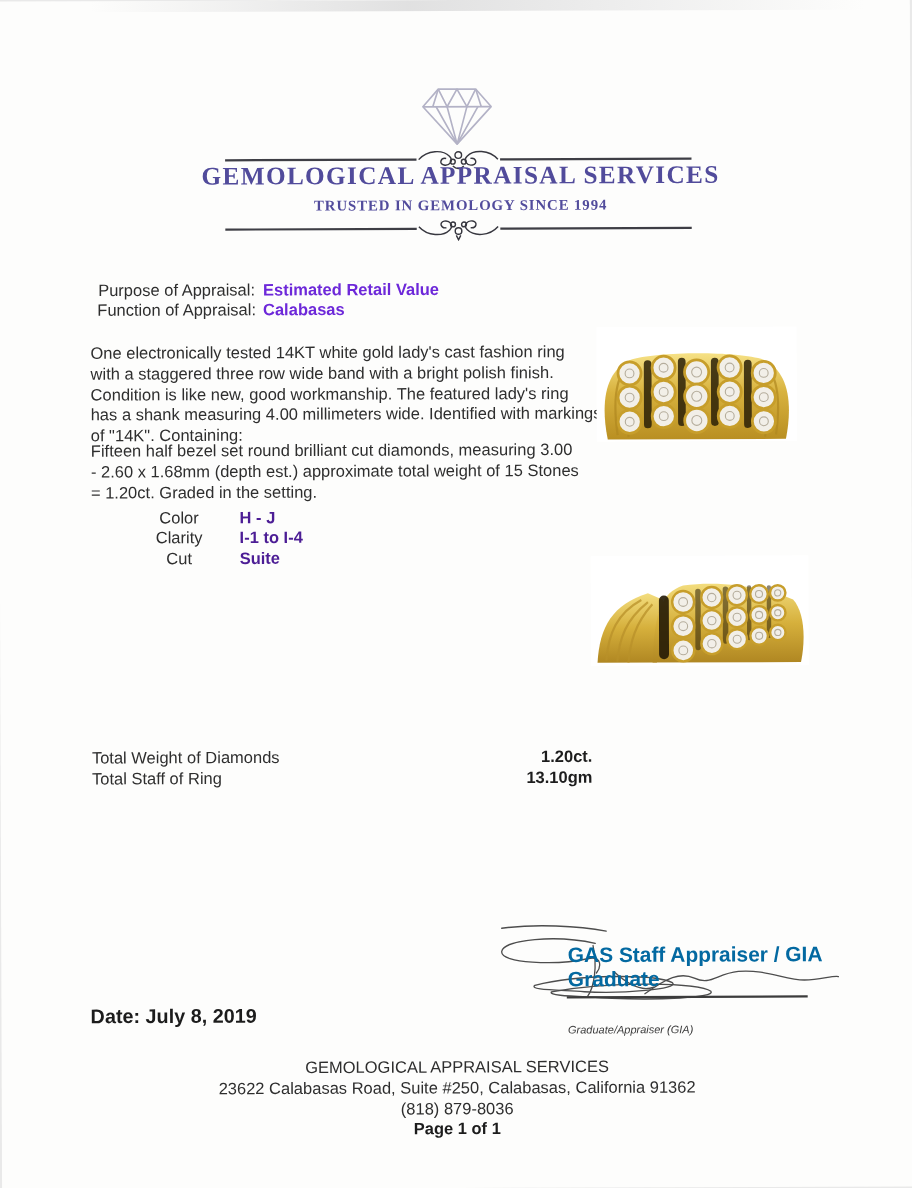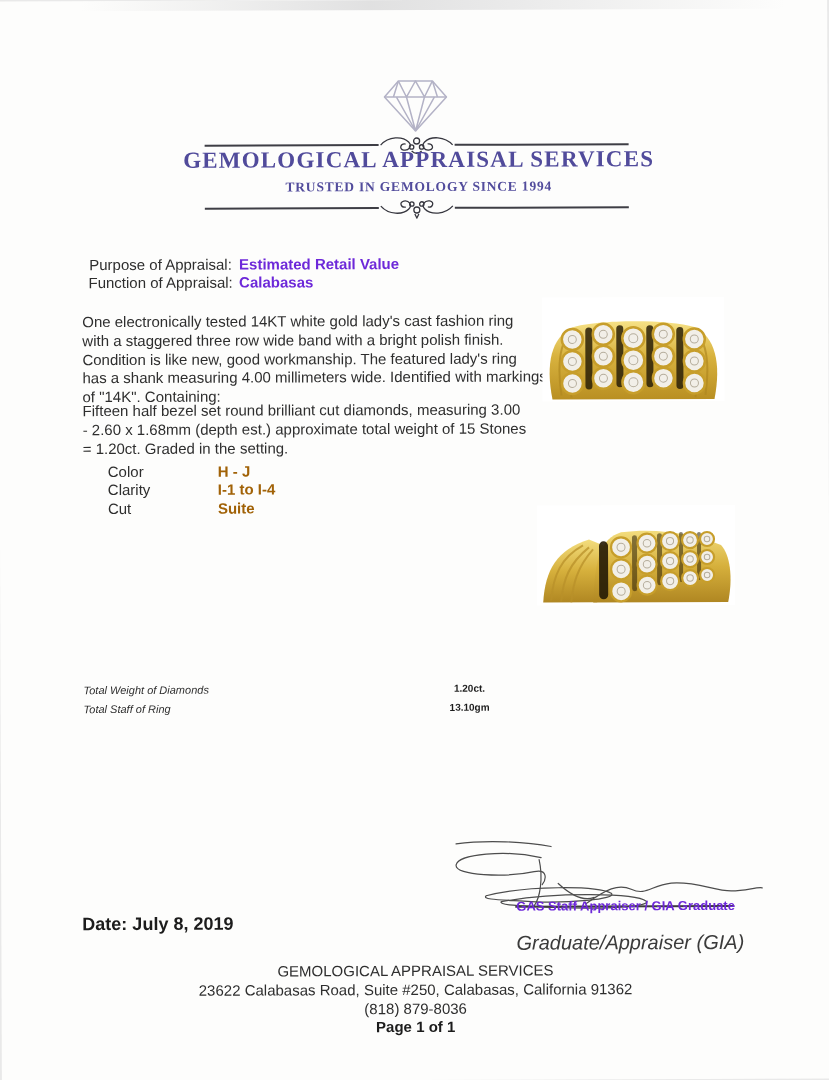--- a/index.html
+++ b/index.html
@@ -41,31 +41,31 @@
   .rule-bottom{top:196px;}
   
   .fieldrow{display:flex;line-height:18px;font-size:15px;}
   .fieldrow .lab{width:157px;text-align:center;}
   .fieldrow .val{font-weight:bold;color:#6d28d9;}
   .fields{left:83px;top:255px;}
   .para{font-size:15px;line-height:18.8px;}
   .para1{left:83px;top:312px;width:480px;}
   .para2{left:83px;top:401px;width:480px;}
   .grading{left:108px;top:462px;font-size:15px;line-height:18.4px;}
-  .grading .row{display:flex;}
+  .grading .row{display:flex;text-align:center;}
   .grading .lab{width:110px;}
-  .grading .val{font-weight:bold;color:#a16207;}
-  .totals-labels{left:83px;top:680px;font-size:11px;line-height:18.5px;font-style:italic;}
-  .totals-values{left:400px;top:680px;width:138px;text-align:center;
-                 font-size:10px;line-height:18.5px;font-weight:bold;color:#1d1d1d;}
+  .grading .val{font-weight:bold;color:#4c1d95;}
+  .totals-labels{left:83px;top:680px;font-size:15px;line-height:18.5px;}
+  .totals-values{left:400px;top:680px;width:138px;text-align:right;
+                 font-size:15px;line-height:18.5px;font-weight:bold;color:#1d1d1d;}
   
   .sig-underline{left:514px;top:906px;width:219px;height:2px;background:#3c3c3c;}
   .date-line{left:81px;top:913px;font-size:18px;font-weight:bold;color:#1c1c1c;}
-  .appraiser1{left:515px;top:899px;font-size:13px;font-weight:bold;color:#6d28d9;}
-  .appraiser2{left:515px;top:932px;font-size:20px;font-style:italic;color:#3b3b3b;}
+  .appraiser1{left:515px;top:859px;font-size:19px;font-weight:bold;color:#0369a1;}
+  .appraiser2{left:515px;top:932px;font-size:10px;font-style:italic;color:#3b3b3b;}
   
   .footer{left:7px;top:962px;width:814px;text-align:center;font-size:15px;line-height:18.8px;}
   .footer .pg{font-weight:bold;color:#1c1c1c;}
   .photo{background:#fff;}
 </style>
 </head>
 <body>
 
 <div class="sheet">
 

